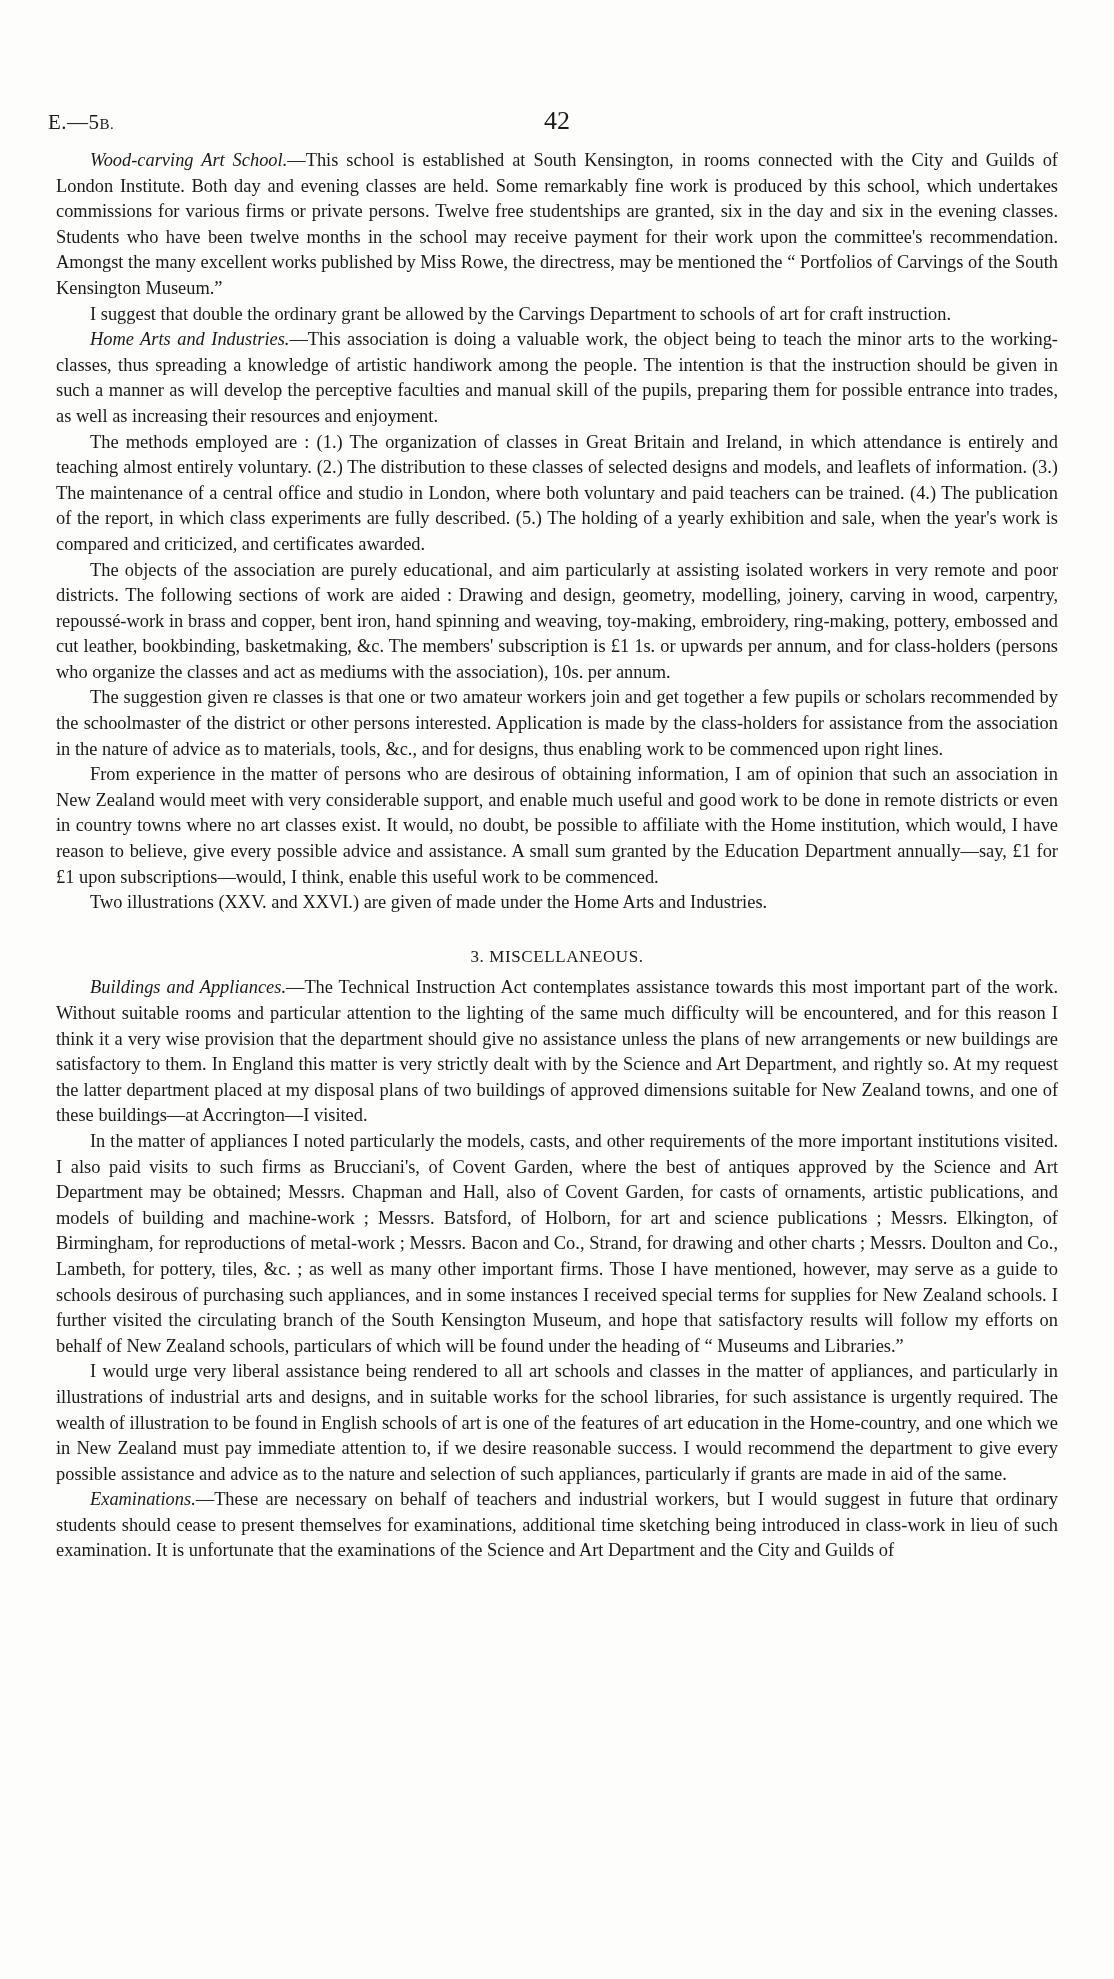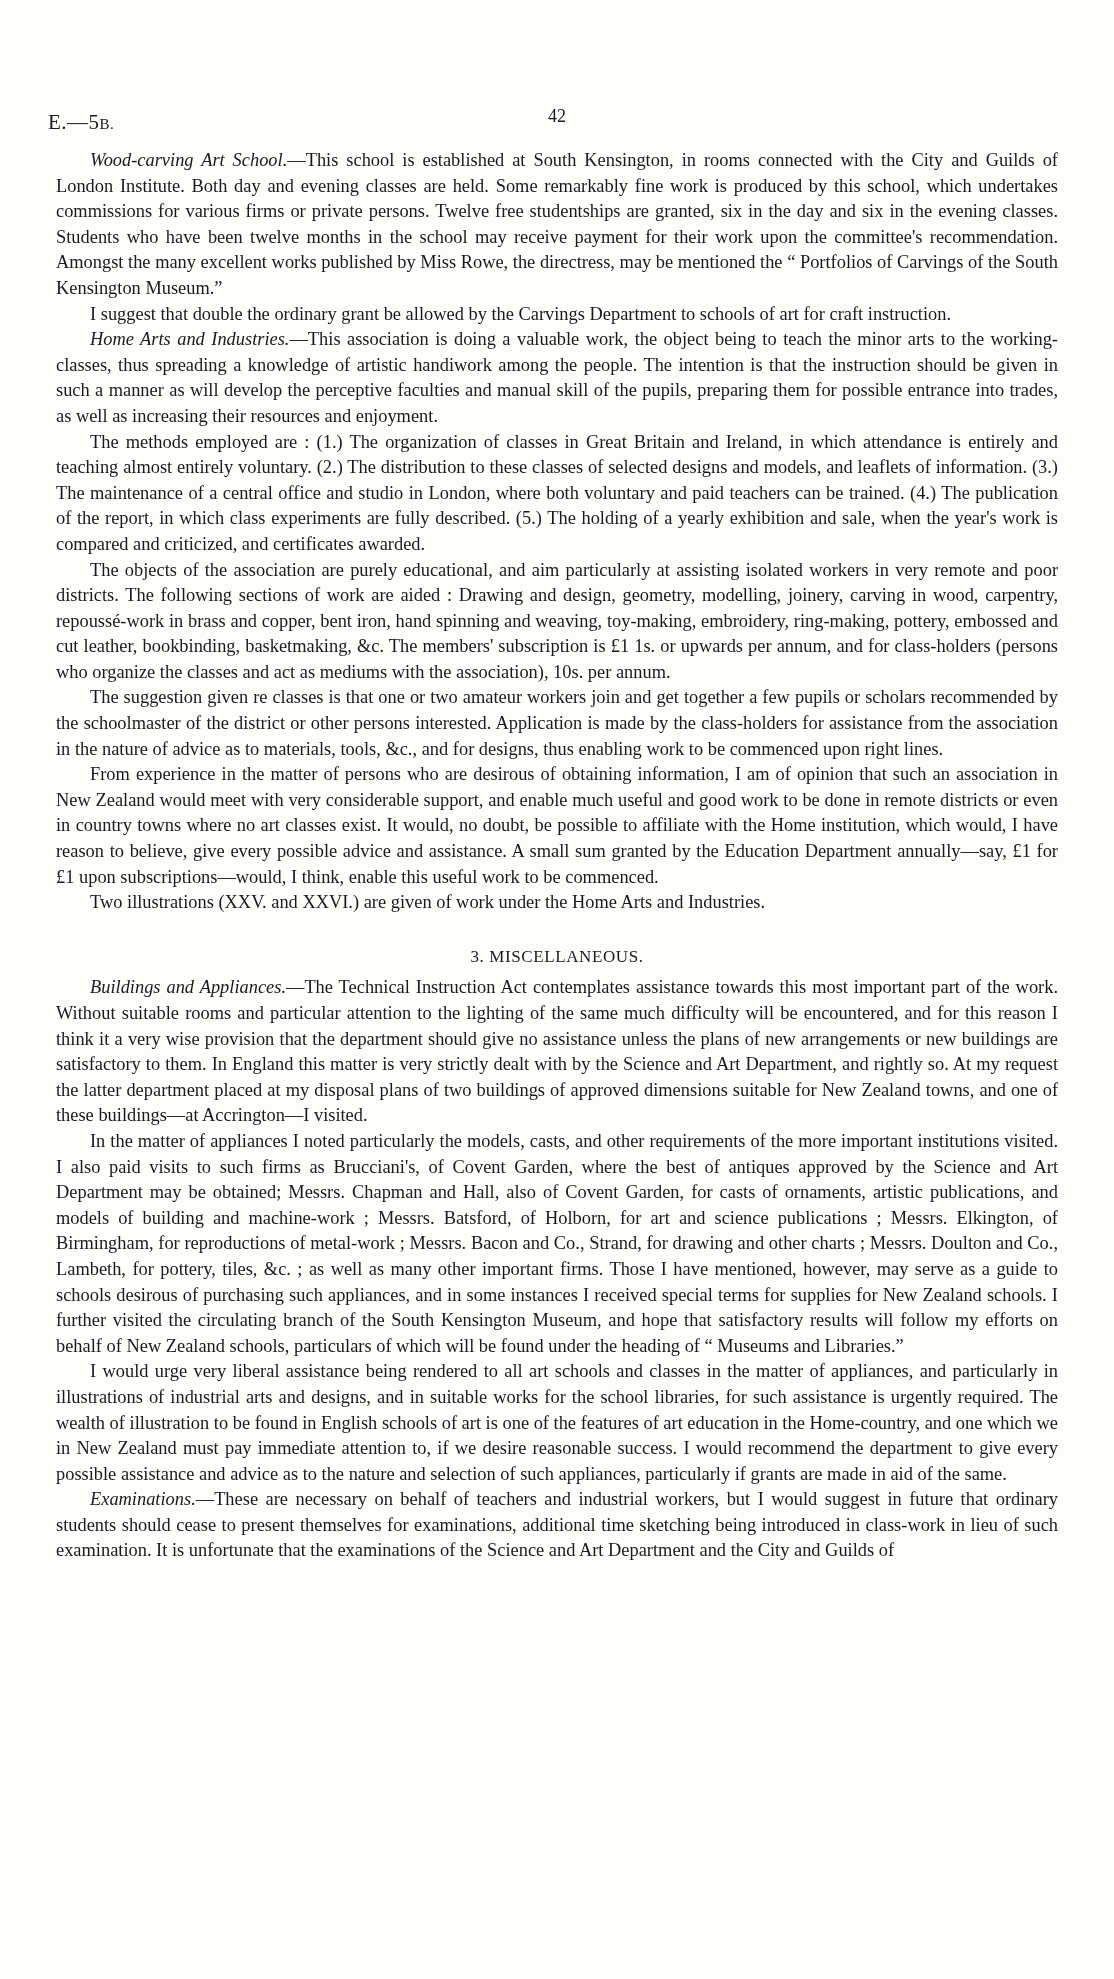--- a/index.html
+++ b/index.html
@@ -39,21 +39,21 @@
   .header-left .sub {
     font-size: 15px;
     vertical-align: baseline;
   }
   .header-center {
     position: absolute;
     left: 0;
     top: -4px;
     width: 1114px;
     text-align: center;
-    font-size: 18px;
+    font-size: 26px;
   }
   .content {
     position: absolute;
     left: 56px;
     top: 148px;
     width: 1002px;
   }
   p {
     margin: 0;
     font-size: 18.4px;
@@ -92,21 +92,21 @@
     <p><i class="it">Home Arts and Industries.</i><span>—This association is doing a valuable work, the object being to teach the minor arts to the working-classes, thus spreading a knowledge of artistic handiwork among the people. The intention is that the instruction should be given in such a manner as will develop the perceptive faculties and manual skill of the pupils, preparing them for possible entrance into trades, as well as increasing their resources and enjoyment.</span></p>
 
     <p><span>The methods employed are : (1.) The organization of classes in Great Britain and Ireland, in which attendance is entirely and teaching almost entirely voluntary. (2.) The distribution to these classes of selected designs and models, and leaflets of information. (3.) The maintenance of a central office and studio in London, where both voluntary and paid teachers can be trained. (4.) The publication of the report, in which class experiments are fully described. (5.) The holding of a yearly exhibition and sale, when the year's work is compared and criticized, and certificates awarded.</span></p>
 
     <p><span>The objects of the association are purely educational, and aim particularly at assisting isolated workers in very remote and poor districts. The following sections of work are aided : Drawing and design, geometry, modelling, joinery, carving in wood, carpentry, repoussé-work in brass and copper, bent iron, hand spinning and weaving, toy-making, embroidery, ring-making, pottery, embossed and cut leather, bookbinding, basketmaking, &amp;c. The members' subscription is £1 1s. or upwards per annum, and for class-holders (persons who organize the classes and act as mediums with the association), 10s. per annum.</span></p>
 
     <p><span>The suggestion given re classes is that one or two amateur workers join and get together a few pupils or scholars recommended by the schoolmaster of the district or other persons interested. Application is made by the class-holders for assistance from the association in the nature of advice as to materials, tools, &amp;c., and for designs, thus enabling work to be commenced upon right lines.</span></p>
 
     <p><span>From experience in the matter of persons who are desirous of obtaining information, I am of opinion that such an association in New Zealand would meet with very considerable support, and enable much useful and good work to be done in remote districts or even in country towns where no art classes exist. It would, no doubt, be possible to affiliate with the Home institution, which would, I have reason to believe, give every possible advice and assistance. A small sum granted by the Education Department annually—say, £1 for £1 upon subscriptions—would, I think, enable this useful work to be commenced.</span></p>
 
-    <p><span>Two illustrations (XXV. and XXVI.) are given of work under the Home Arts and Industries.</span></p>
+    <p><span>Two illustrations (XXV. and XXVI.) are given of made under the Home Arts and Industries.</span></p>
 
     <p class="section-head">3. MISCELLANEOUS.</p>
 
     <p><i class="it">Buildings and Appliances.</i><span>—The Technical Instruction Act contemplates assistance towards this most important part of the work. Without suitable rooms and particular attention to the lighting of the same much difficulty will be encountered, and for this reason I think it a very wise provision that the department should give no assistance unless the plans of new arrangements or new buildings are satisfactory to them. In England this matter is very strictly dealt with by the Science and Art Department, and rightly so. At my request the latter department placed at my disposal plans of two buildings of approved dimensions suitable for New Zealand towns, and one of these buildings—at Accrington—I visited.</span></p>
 
     <p><span>In the matter of appliances I noted particularly the models, casts, and other requirements of the more important institutions visited. I also paid visits to such firms as Brucciani's, of Covent Garden, where the best of antiques approved by the Science and Art Department may be obtained; Messrs. Chapman and Hall, also of Covent Garden, for casts of ornaments, artistic publications, and models of building and machine-work ; Messrs. Batsford, of Holborn, for art and science publications ; Messrs. Elkington, of Birmingham, for reproductions of metal-work ; Messrs. Bacon and Co., Strand, for drawing and other charts ; Messrs. Doulton and Co., Lambeth, for pottery, tiles, &amp;c. ; as well as many other important firms. Those I have mentioned, however, may serve as a guide to schools desirous of purchasing such appliances, and in some instances I received special terms for supplies for New Zealand schools. I further visited the circulating branch of the South Kensington Museum, and hope that satisfactory results will follow my efforts on behalf of New Zealand schools, particulars of which will be found under the heading of “ Museums and Libraries.”</span></p>
 
     <p><span>I would urge very liberal assistance being rendered to all art schools and classes in the matter of appliances, and particularly in illustrations of industrial arts and designs, and in suitable works for the school libraries, for such assistance is urgently required. The wealth of illustration to be found in English schools of art is one of the features of art education in the Home-country, and one which we in New Zealand must pay immediate attention to, if we desire reasonable success. I would recommend the department to give every possible assistance and advice as to the nature and selection of such appliances, particularly if grants are made in aid of the same.</span></p>
 
     <p><i class="it">Examinations.</i><span>—These are necessary on behalf of teachers and industrial workers, but I would suggest in future that ordinary students should cease to present themselves for examinations, additional time sketching being introduced in class-work in lieu of such examination. It is unfortunate that the examinations of the Science and Art Department and the City and Guilds of</span></p>

